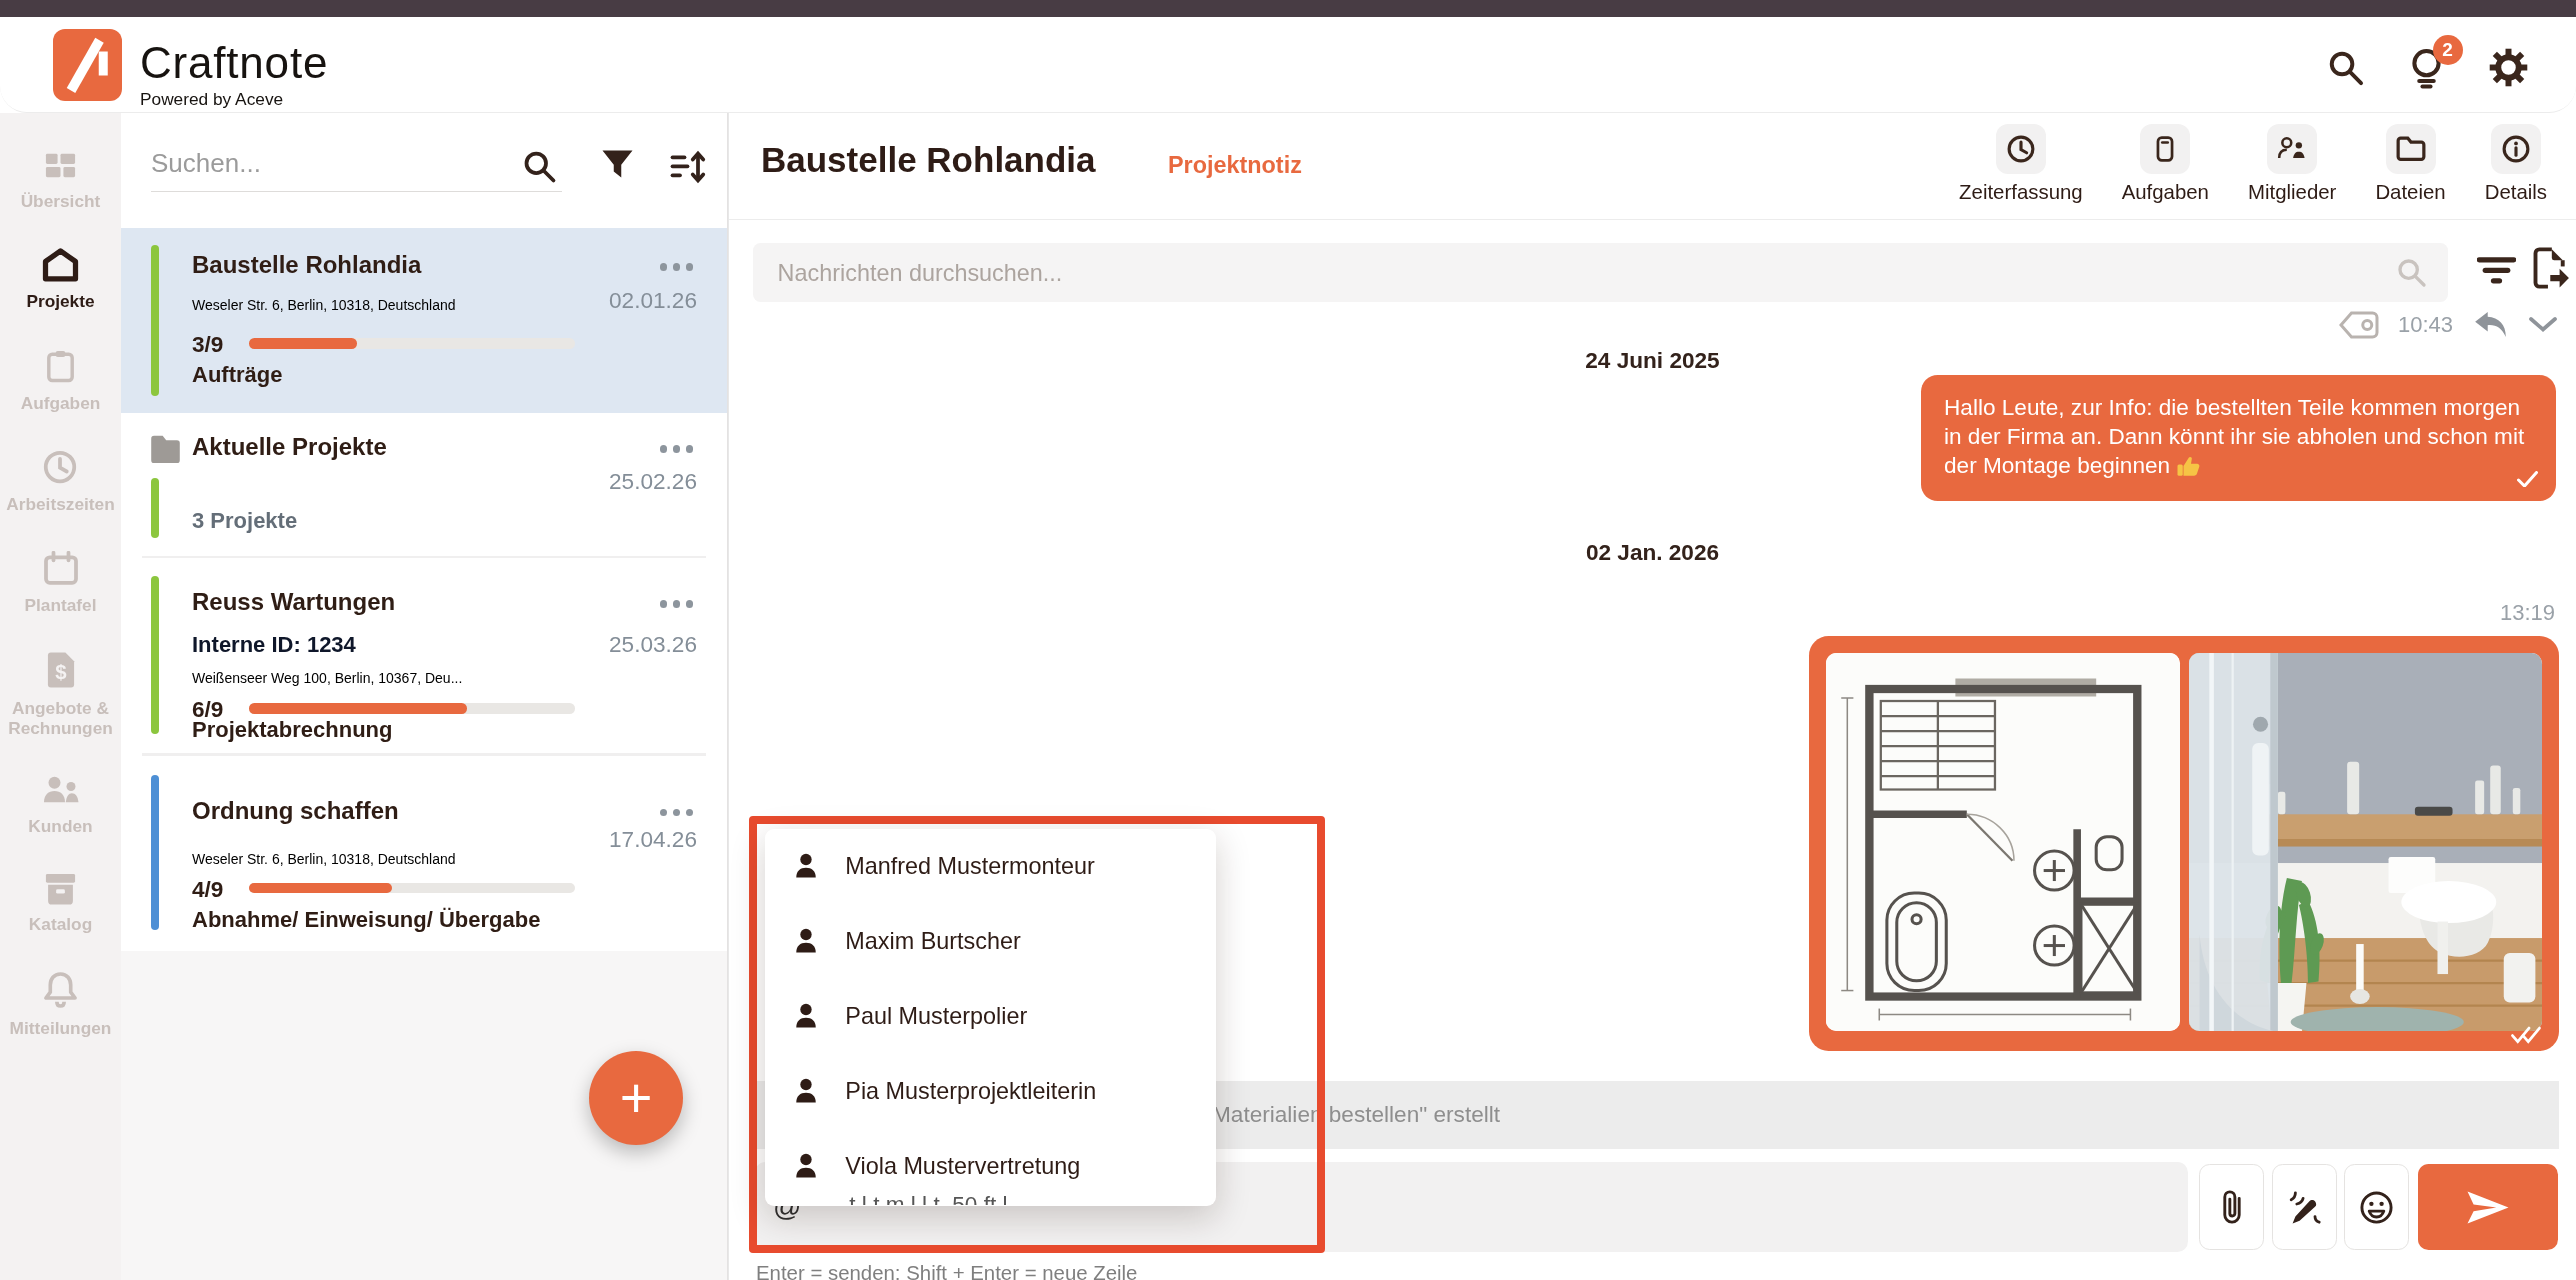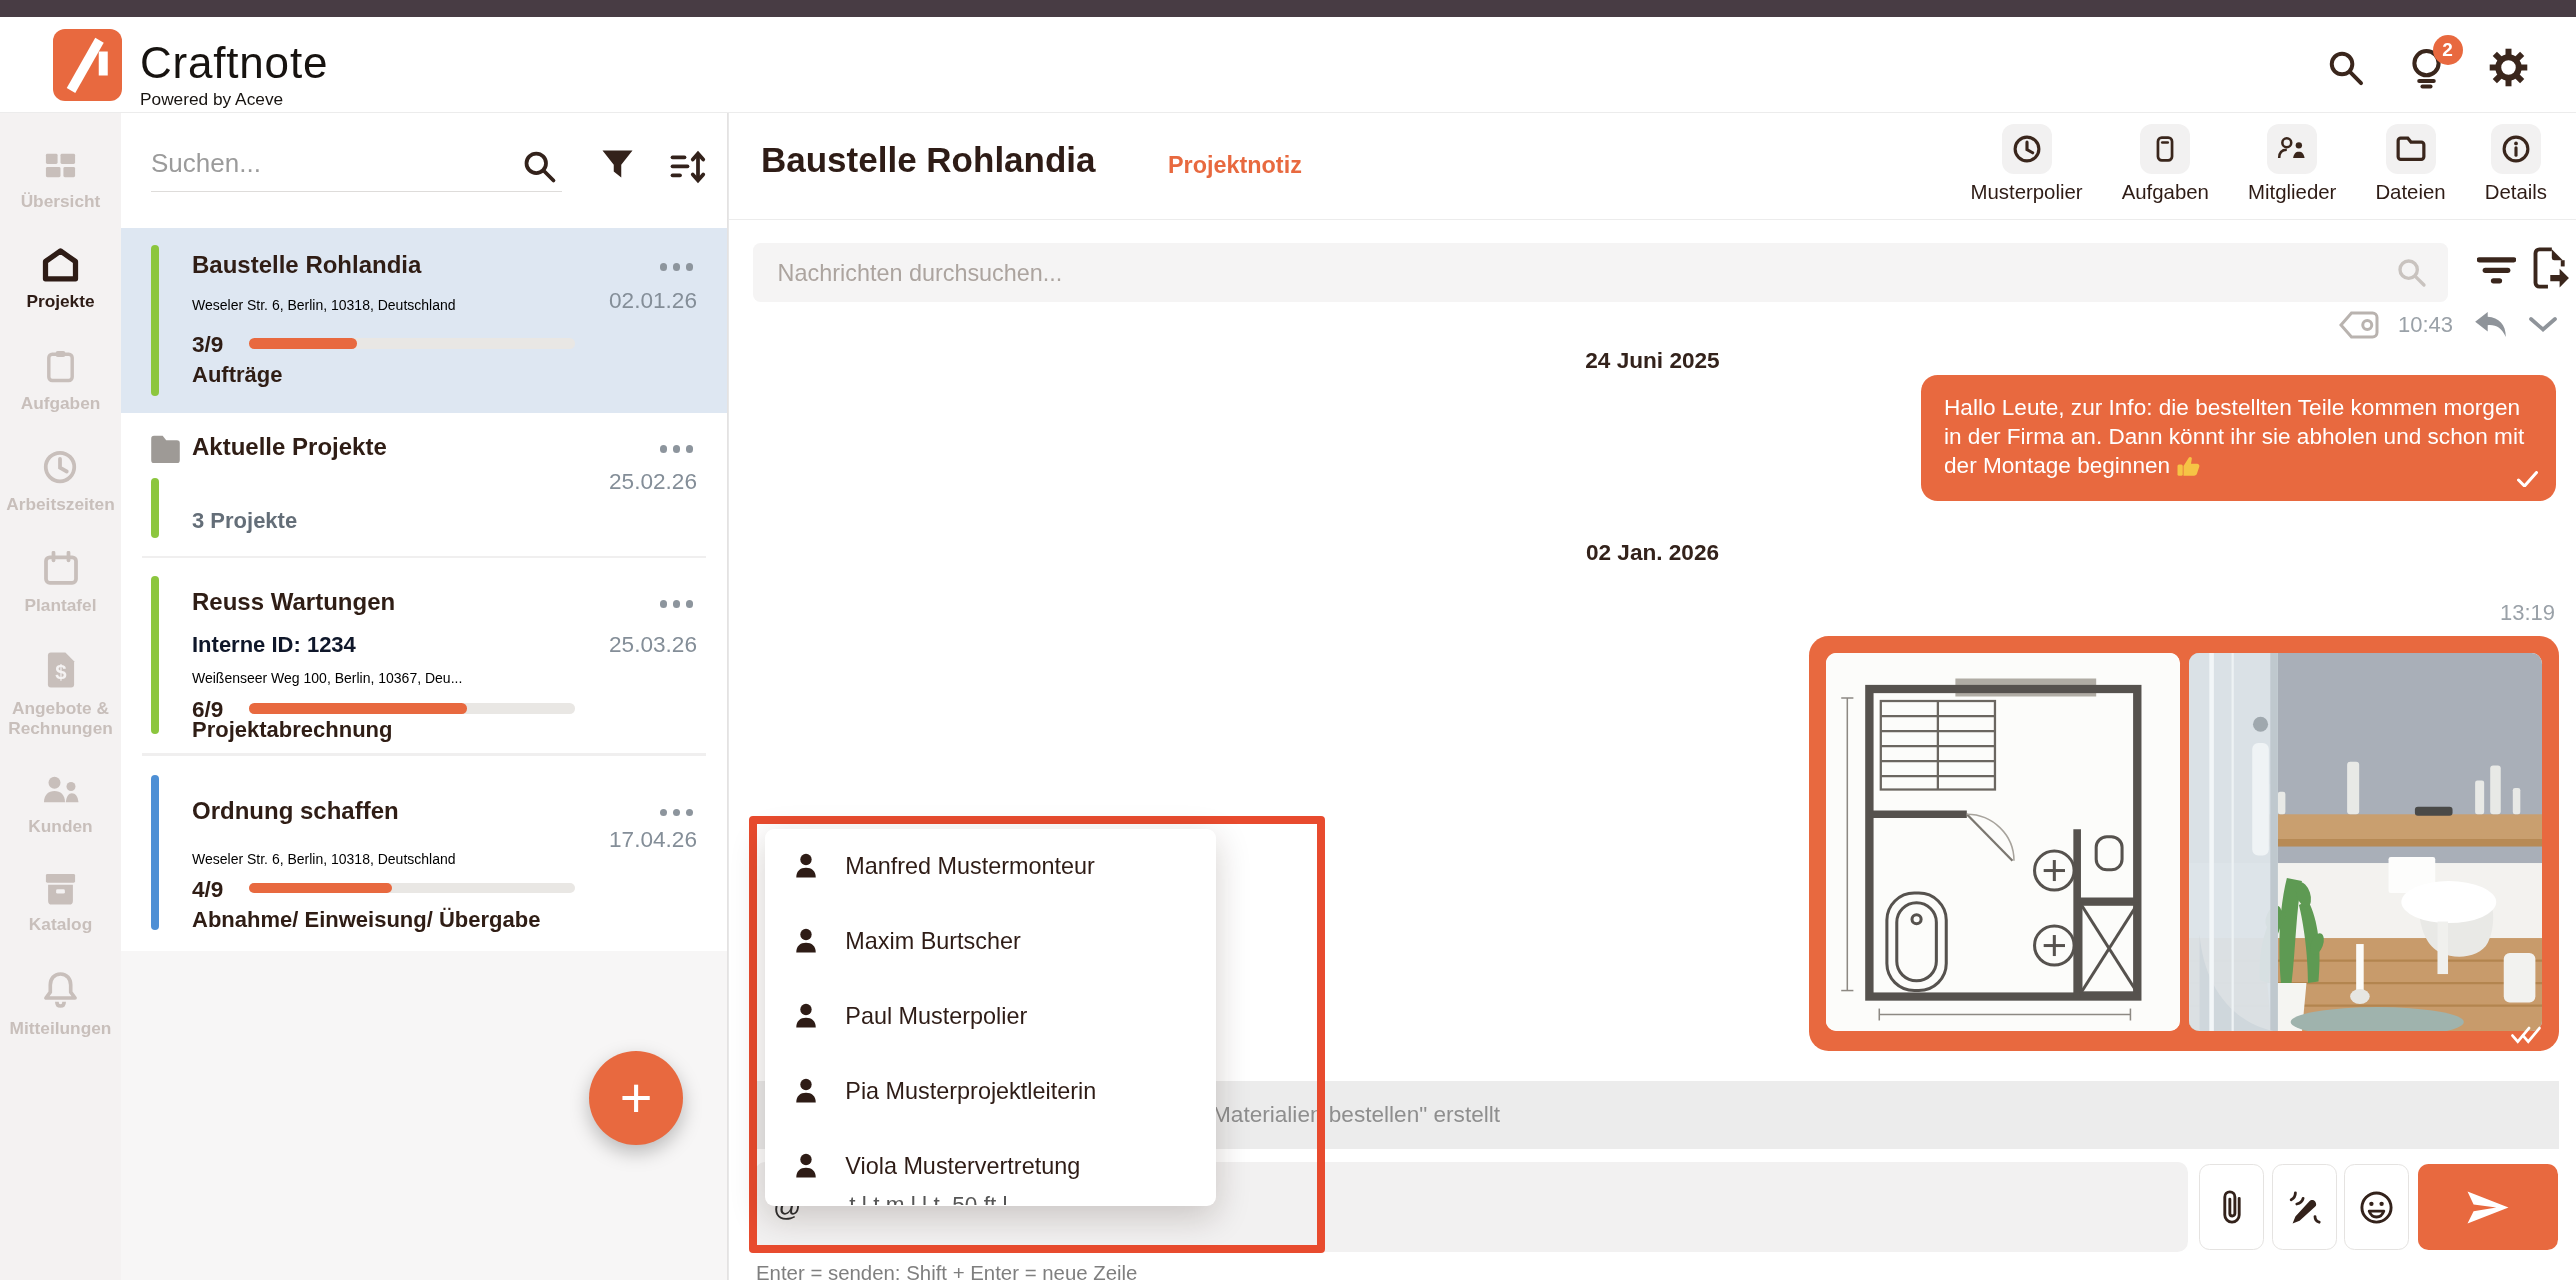--- a/index.html
+++ b/index.html
@@ -1,21 +1,21 @@
 <!DOCTYPE html>
 <html style="font-size:12px"><head>
 <meta charset="utf-8">
 <style>
   html,body{margin:0;padding:0;background:#888;}
   .app{position:relative;width:2576px;height:1280px;background:#fff;overflow:hidden;
        font-family:"Liberation Sans",sans-serif;-webkit-font-smoothing:antialiased;}
   svg{display:block}
   
   .topstrip{position:absolute;left:0;top:0;right:0;height:16.6px;background:#483C44;}
-  .topbar{position:absolute;left:0;top:16.6px;right:0;height:95px;background:#fff;border-bottom:1.5px solid #ECECEC;}
+  .topbar{position:absolute;left:0;top:16.6px;right:0;height:95px;background:#fff;border-bottom:1.5px solid #ECECEC;border-radius:27px;}
   .logo{position:absolute;left:53px;top:12px;display:flex;gap:18px;align-items:flex-start;}
   .logomark{width:69px;height:72px;background:#E8693F;border-radius:12px;position:relative;overflow:hidden;}
   .logotexts{padding-top:9px;}
   .logoname{font-size:44px;color:#171310;letter-spacing:0.8px;}
   .logotag{font-size:17.3px;color:#171310;margin-top:1.5px;}
   .tb-icons{position:absolute;right:47px;top:30px;display:flex;gap:42px;align-items:center;color:#3A261C;}
   .bulbwrap{position:relative;}
   .badge{position:absolute;top:-12px;right:-16.6px;width:30px;height:30px;border-radius:50%;background:#E8693F;
          color:#fff;font-size:19px;font-weight:700;display:flex;align-items:center;justify-content:center;}
   
@@ -328,21 +328,21 @@
       <div class="ph-title">Baustelle Rohlandia</div>
       <div class="ph-sub">Projektnotiz</div>
       <div class="toolbar">
         <div class="tool">
           <span class="chip">
               <svg width="30" height="30" viewBox="0 0 48 48">
                 <circle cx="24" cy="24" r="19" fill="none" stroke="currentColor" stroke-width="5"></circle>
                 <path d="M24 13v12l9 5" fill="none" stroke="currentColor" stroke-width="5" stroke-linecap="round"></path>
               </svg>
             </span>
-          <span class="tlabel">Musterpolier</span>
+          <span class="tlabel">Zeiterfassung</span>
         </div>
         <div class="tool">
           <span class="chip">
               <svg width="26" height="32" viewBox="0 0 48 50">
                 <rect x="11" y="4" width="26" height="42" rx="7" fill="none" stroke="currentColor" stroke-width="5"></rect>
                 <line x1="19" y1="13" x2="29" y2="13" stroke="currentColor" stroke-width="5" stroke-linecap="round"></line>
               </svg>
             </span>
           <span class="tlabel">Aufgaben</span>
         </div>

